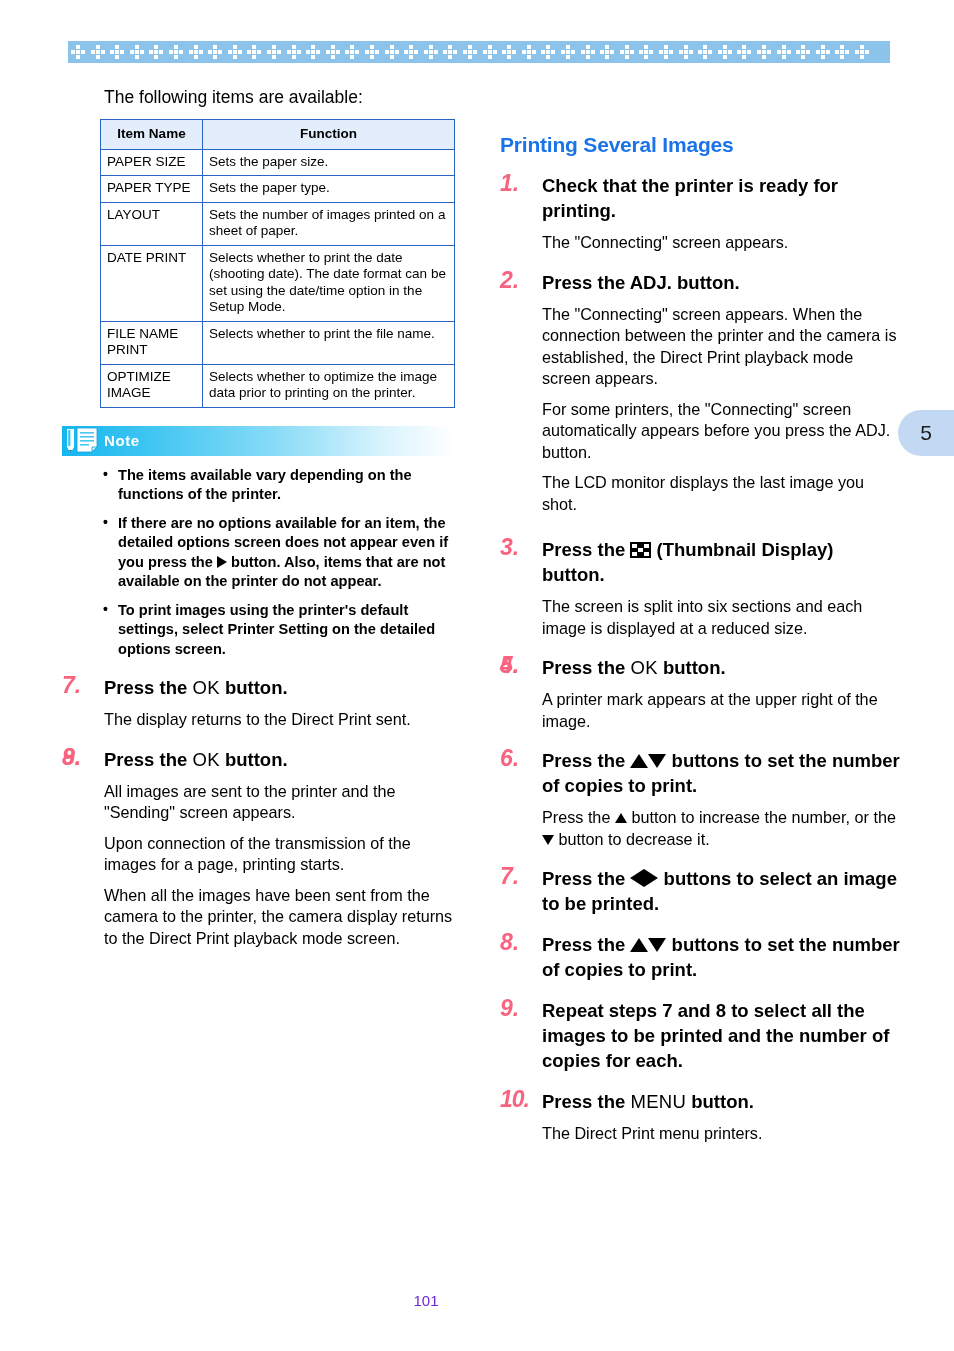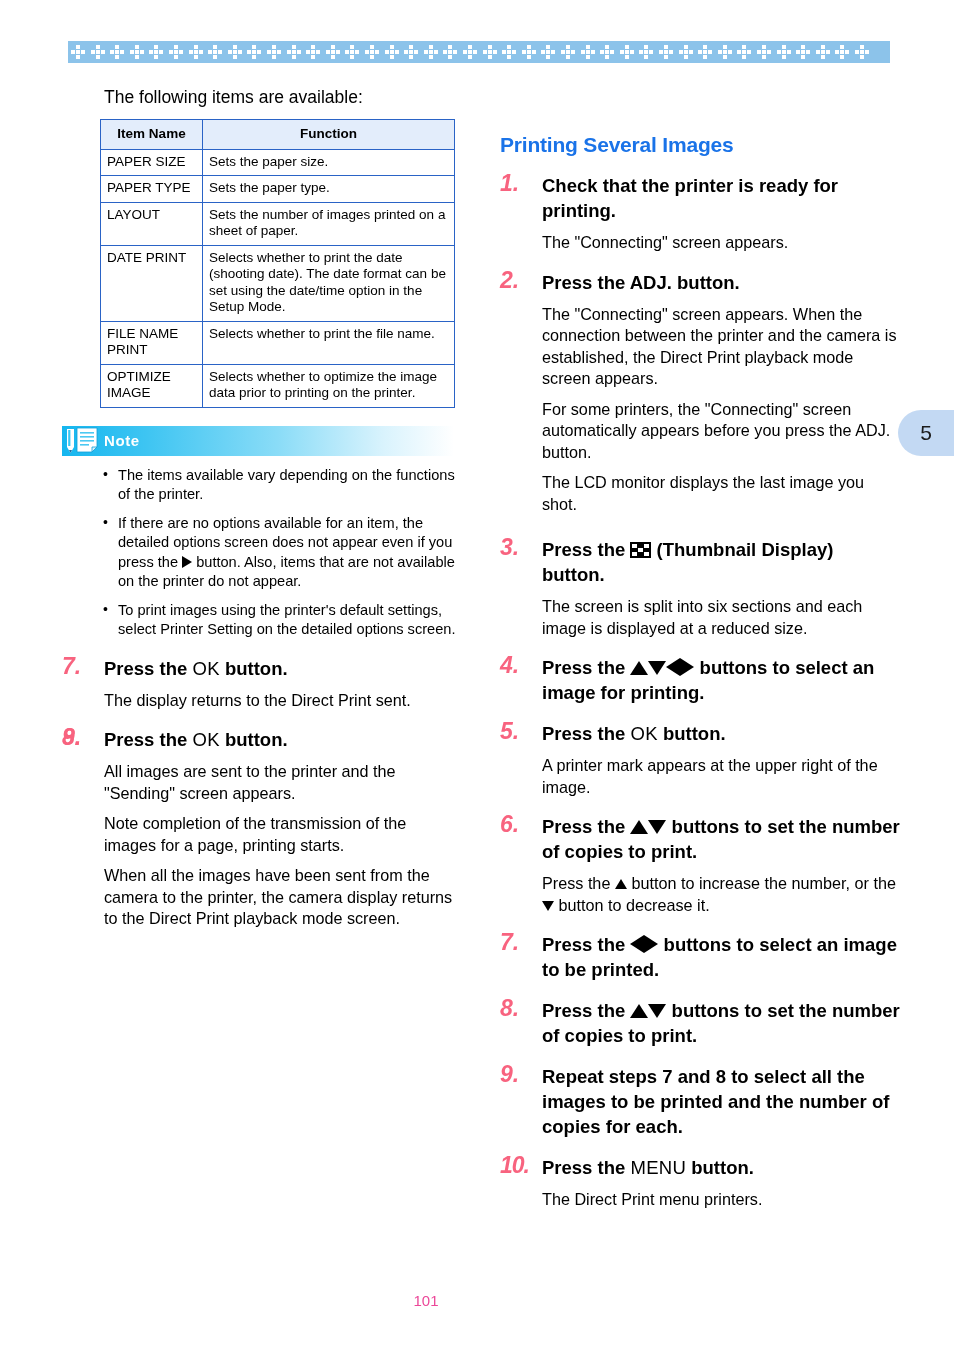--- a/index.html
+++ b/index.html
@@ -143,20 +143,21 @@
     list-style: none;
   }
   .note-list li {
     position: relative;
     padding-left: 18px;
     margin-left: 38px;
     margin-bottom: 9px;
     font-size: 14.6px;
     line-height: 19.5px;
     width: 350px;
+    font-weight: bold;
   }
   .note-list li::before {
     content: "\2022";
     position: absolute;
     left: 3px;
     top: -1px;
     font-size: 14px;
   }
 
   
@@ -236,21 +237,21 @@
   .thumb-icon i.e { left: 14px; top: 10px; }
 
   
   #page-number {
     position: absolute;
     left: 0;
     top: 1292px;
     width: 852px;
     text-align: center;
     font-size: 15px;
-    color: #ec4899;
+    color: #6d28d9;
   }
 </style>
 </head>
 <body>
 
 <div id="top-band">
     <span class="floret" style="left: 2px;">
       <i class="c"></i>
       <i class="t"></i>
       <i class="b"></i>
@@ -621,21 +622,21 @@
   </div>
 
   <div class="step">
     <span class="num">8.</span>
   </div>
 
   <div class="step">
     <span class="num">9.</span>
     <p class="title"><span>Press the </span><span class="light">OK</span><span> button.</span></p>
     <p class="body">All images are sent to the printer and the "Sending" screen appears.</p>
-    <p class="body">Note completion of the transmission of the images for a page, printing starts.</p>
+    <p class="body">Upon connection of the transmission of the images for a page, printing starts.</p>
     <p class="body">When all the images have been sent from the camera to the printer, the camera display returns to the Direct Print playback mode screen.</p>
   </div>
 
 </div>
 
 <div id="col-right">
 
   <h2 class="section-heading">Printing Several Images</h2>
 
   <div class="step">
@@ -653,21 +654,20 @@
   </div>
 
   <div class="step" style="margin-top:22px;">
     <span class="num">3.</span>
     <p class="title"><span>Press the </span><span class="thumb-icon"><i class="a"></i><i class="b"></i><i class="c"></i><i class="d"></i><i class="e"></i></span><span> (Thumbnail Display) button.</span></p>
     <p class="body">The screen is split into six sections and each image is displayed at a reduced size.</p>
   </div>
 
   <div class="step">
     <span class="num">4.</span>
-    <p class="title"><span>Press the </span><span class="tri up"></span><span class="tri down"></span><span class="tri left"></span><span class="tri right"></span><span> buttons to select an image for printing.</span></p>
   </div>
 
   <div class="step">
     <span class="num">5.</span>
     <p class="title"><span>Press the </span><span class="light">OK</span><span> button.</span></p>
     <p class="body">A printer mark appears at the upper right of the image.</p>
   </div>
 
   <div class="step">
     <span class="num">6.</span>

